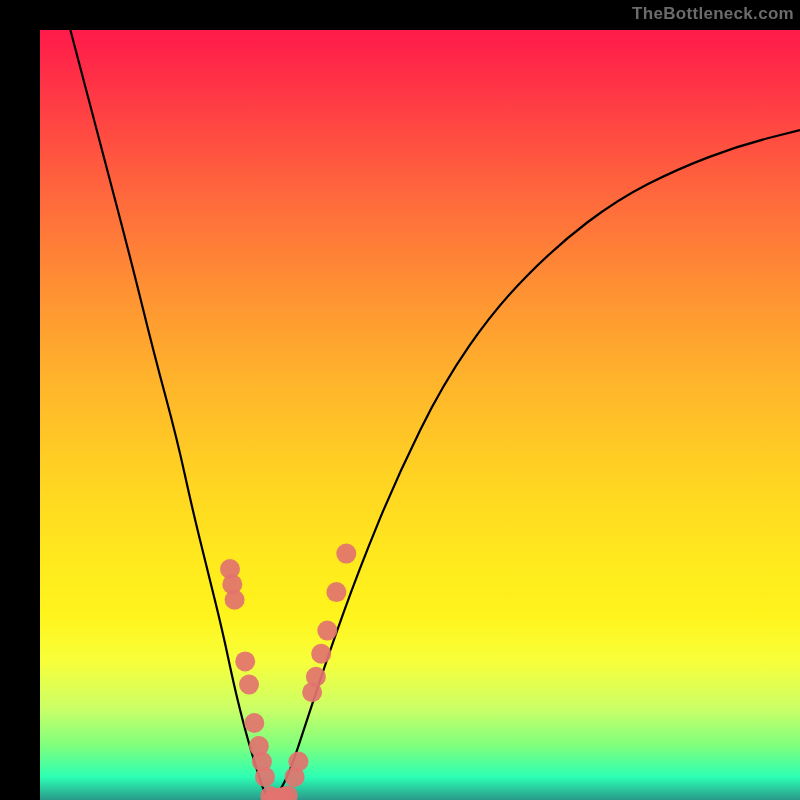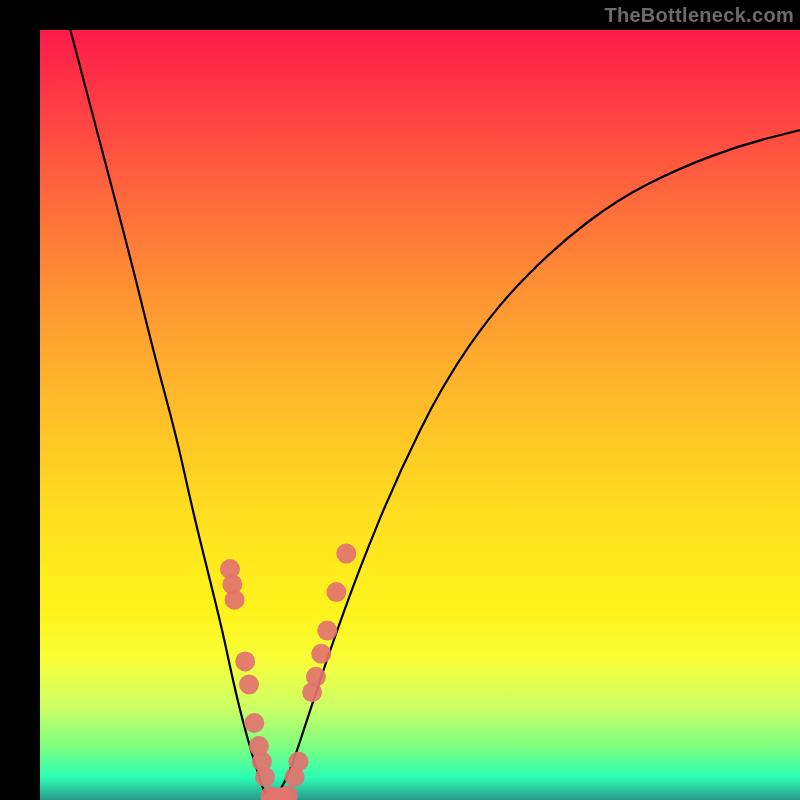--- a/index.html
+++ b/index.html
@@ -37,21 +37,21 @@
       #ccff66 88%,
       #7eff7e 93%,
       #2cffb4 97%,
       #29998a 100%
     );
   }
   .watermark {
     position: absolute;
     top: 4px;
     right: 6px;
-    font-size: 20px;
+    font-size: 17px;
     font-weight: 600;
     color: #6b6b6b;
     letter-spacing: 0.3px;
     z-index: 10;
     pointer-events: none;
   }
   svg.curve {
     position: absolute;
     left: 0;
     top: 0;

